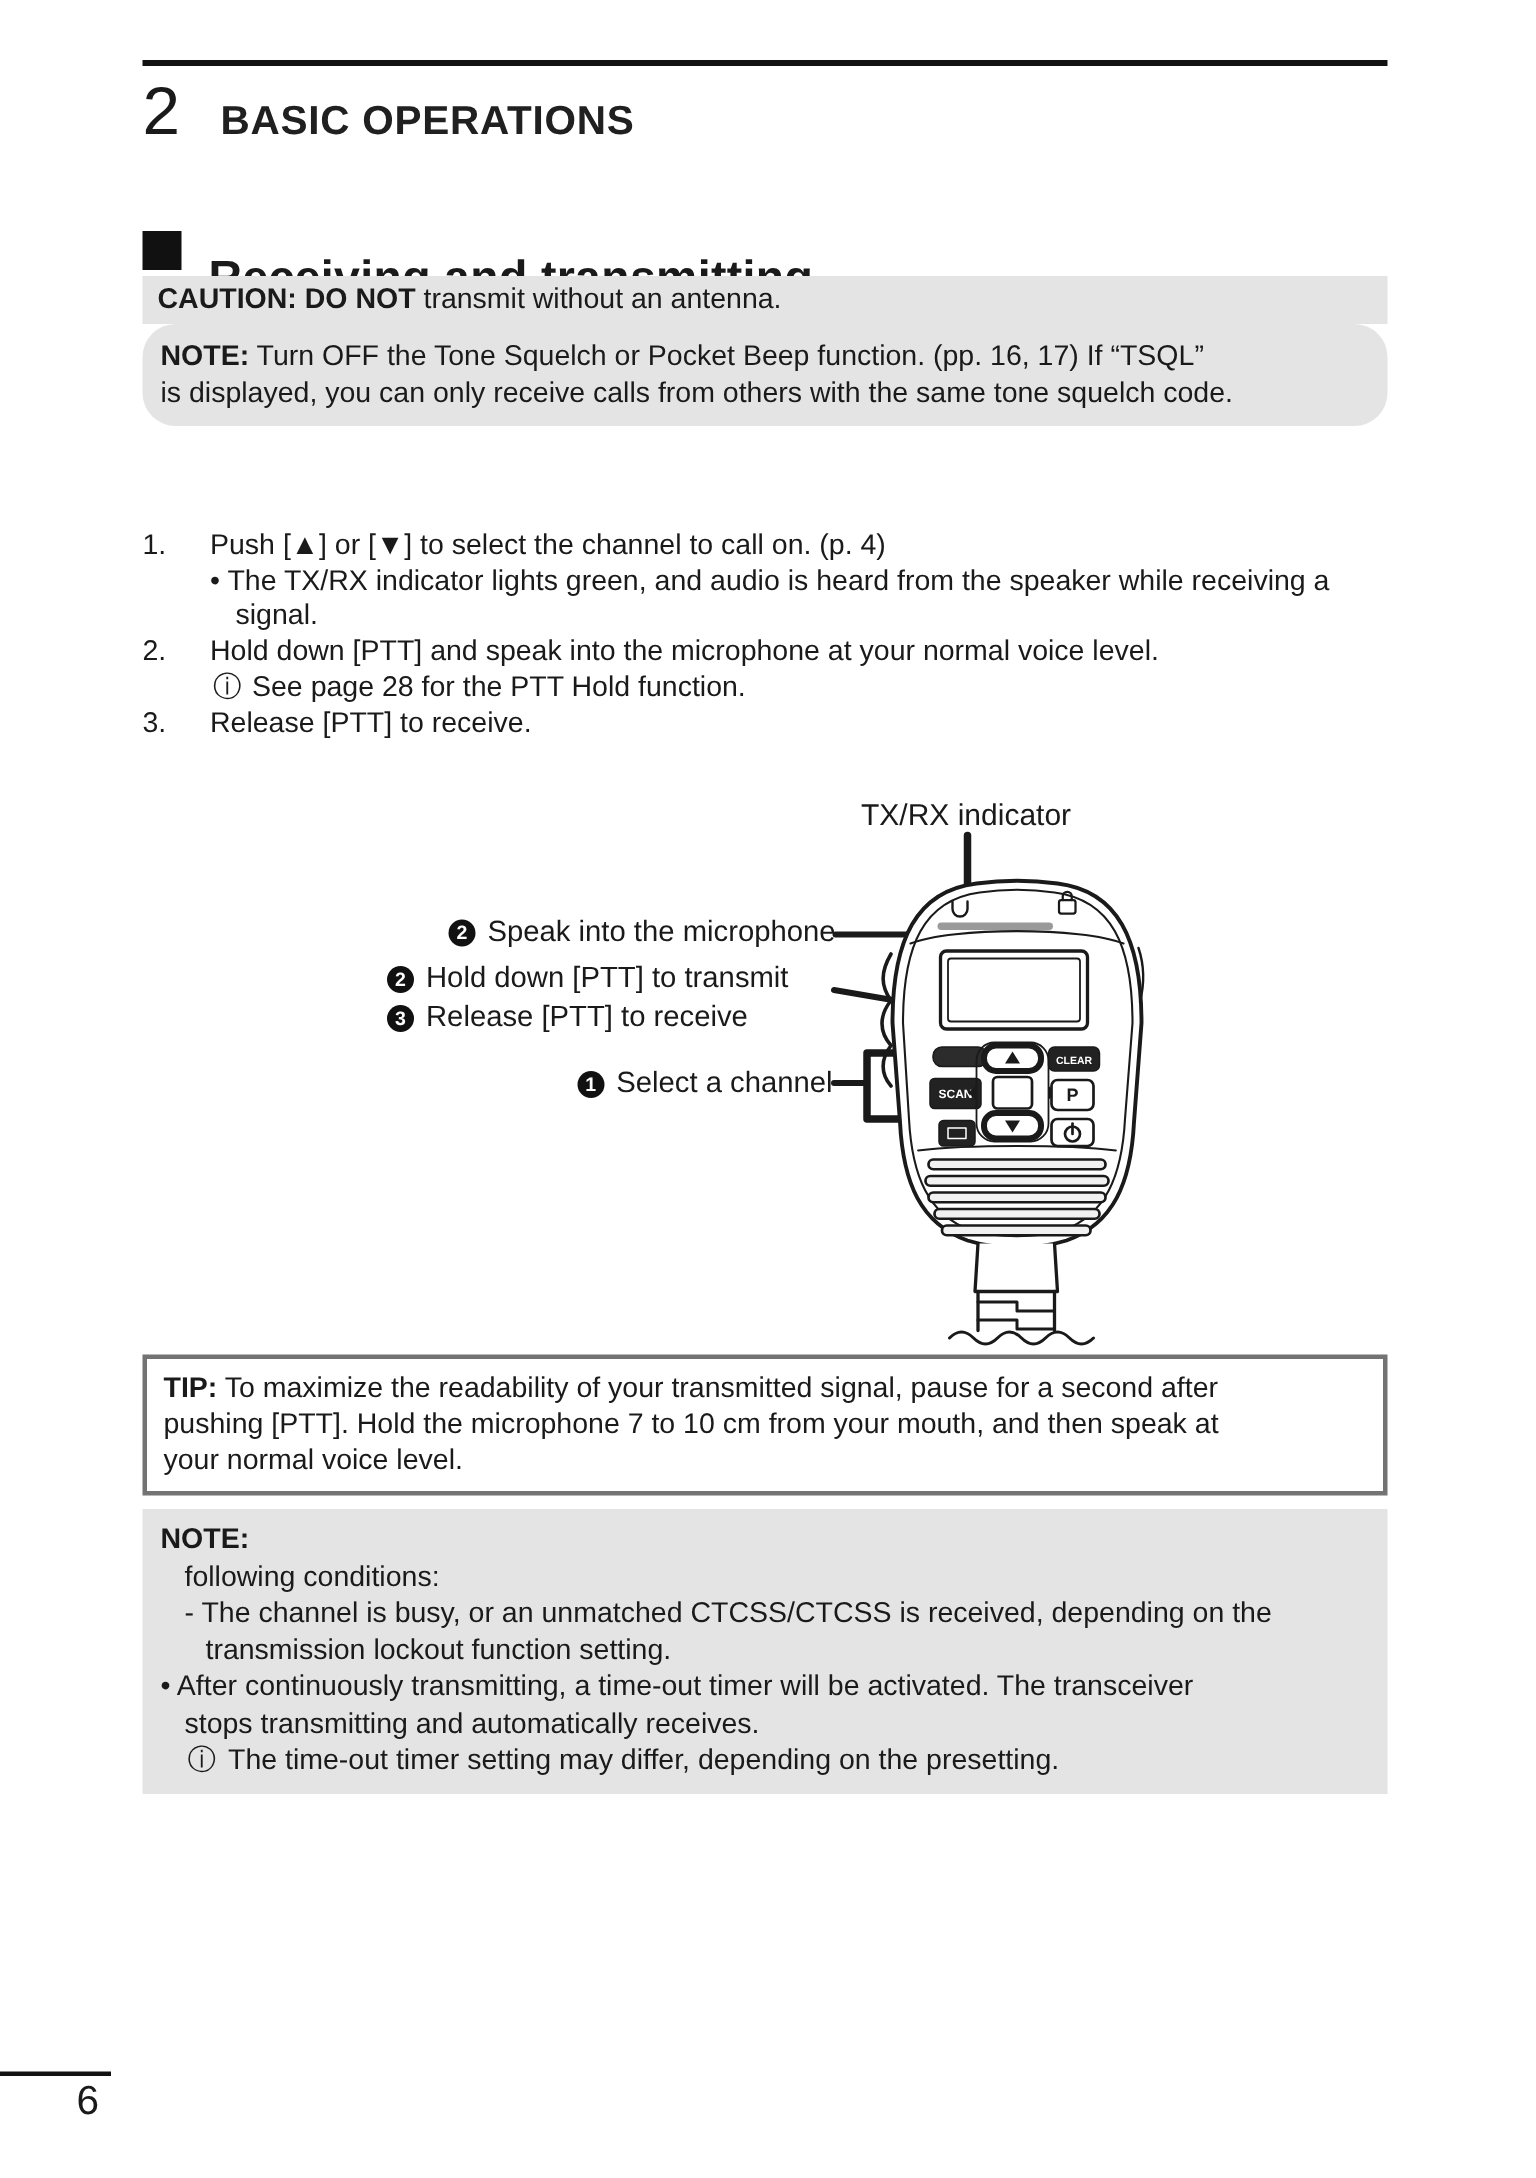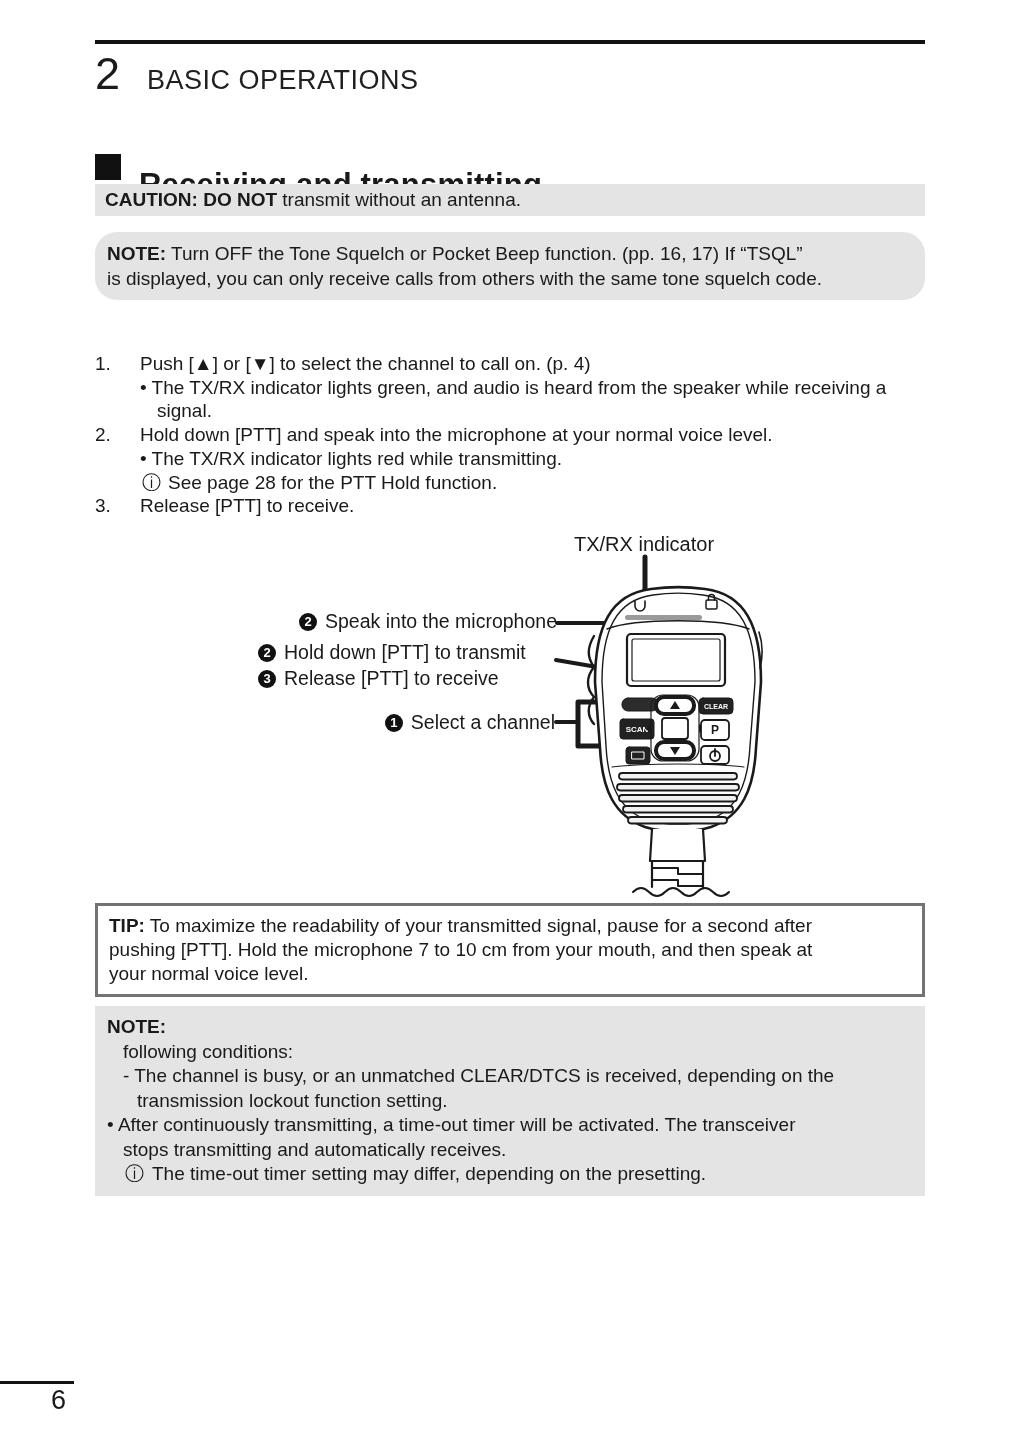--- a/index.html
+++ b/index.html
@@ -8,31 +8,31 @@
     width: 1024px; height: 1452px; position: relative;
     font-family: "Liberation Sans", "DejaVu Sans", sans-serif;
     color: #1a1a1a; overflow: hidden;
   }
   .abs { position: absolute; }
 
   
   .rule-top { left:95px; top:40px; width:830px; height:4px; background:#121212; }
   .chapter-row { left:95px; top:48px; display:flex; align-items:baseline; }
   .chapter-num { font-size:45px; font-weight:400; letter-spacing:1px; }
-  .chapter-title { font-size:27px; font-weight:400; margin-left:26px; letter-spacing:0.5px; color:#202020; }
+  .chapter-title { font-size:27px; font-weight:700; margin-left:26px; letter-spacing:0.5px; color:#202020; }
 
   
   .section-row { left:95px; top:130px; display:flex; align-items:center; }
   .section-square { width:26px; height:26px; background:#111; flex:0 0 26px; }
   .section-title { font-size:31px; font-weight:700; margin-left:18px; letter-spacing:0.2px;margin-top:37px; }
 
   
   .graybox { background:#e4e4e4; width:830px; font-size:19px; }
   .caution-box { left:95px; top:184px; height:24px; display:flex; align-items:center; padding:16px 10px; }
-  .note-top-box { left:95px; top:232px; padding:9px 10px 9px 12px; line-height:25px;border-radius:22px; }
+  .note-top-box { left:95px; top:216px; padding:9px 10px 9px 12px; line-height:25px;border-radius:22px; }
   b, .b { font-weight:700; }
 
   
   .steps { left:95px; top:352px; width:840px; font-size:19px; line-height:23.7px; }
   .step { display:flex; }
   .step-num { flex:0 0 45px; }
   .sub  { padding-left:45px; }
   .sub2 { padding-left:62px; }
   .info-line { padding-left:47px; display:flex; }
   .info-glyph { flex:0 0 26px; }
@@ -98,21 +98,20 @@
   <div class="step">
     <span class="step-num">1.</span>
     <span>Push [▲] or [▼] to select the channel to call on. (p. 4)</span>
   </div>
   <div class="sub">• The TX/RX indicator lights green, and audio is heard from the speaker while receiving a</div>
   <div class="sub2">signal.</div>
   <div class="step">
     <span class="step-num">2.</span>
     <span>Hold down [PTT] and speak into the microphone at your normal voice level.</span>
   </div>
-  <div class="sub">• The TX/RX indicator lights red while transmitting.</div>
   <div class="info-line">
     <span class="info-glyph">ⓘ</span>
     <span>See page 28 for the PTT Hold function.</span>
   </div>
   <div class="step">
     <span class="step-num">3.</span>
     <span>Release [PTT] to receive.</span>
   </div>
 </div>
 
@@ -227,21 +226,21 @@
 
 <div class="abs tip-box">
   <div><b>TIP:</b><span> To maximize the readability of your transmitted signal, pause for a second after</span></div>
   <div>pushing [PTT]. Hold the microphone 7 to 10 cm from your mouth, and then speak at</div>
   <div>your normal voice level.</div>
 </div>
 
 <div class="abs note-bottom">
   <div class="b">NOTE:</div>
   <div class="nb1">following conditions:</div>
-  <div class="nb1">- The channel is busy, or an unmatched CLEAR/DTCS is received, depending on the</div>
+  <div class="nb1">- The channel is busy, or an unmatched CTCSS/CTCSS is received, depending on the</div>
   <div class="nb2">transmission lockout function setting.</div>
   <div class="nb0">• After continuously transmitting, a time-out timer will be activated. The transceiver</div>
   <div class="nb1">stops transmitting and automatically receives.</div>
   <div class="nb-info">
     <span class="info-glyph">ⓘ</span>
     <span>The time-out timer setting may differ, depending on the presetting.</span>
   </div>
 </div>
 
 <div class="abs footer-line"></div>

